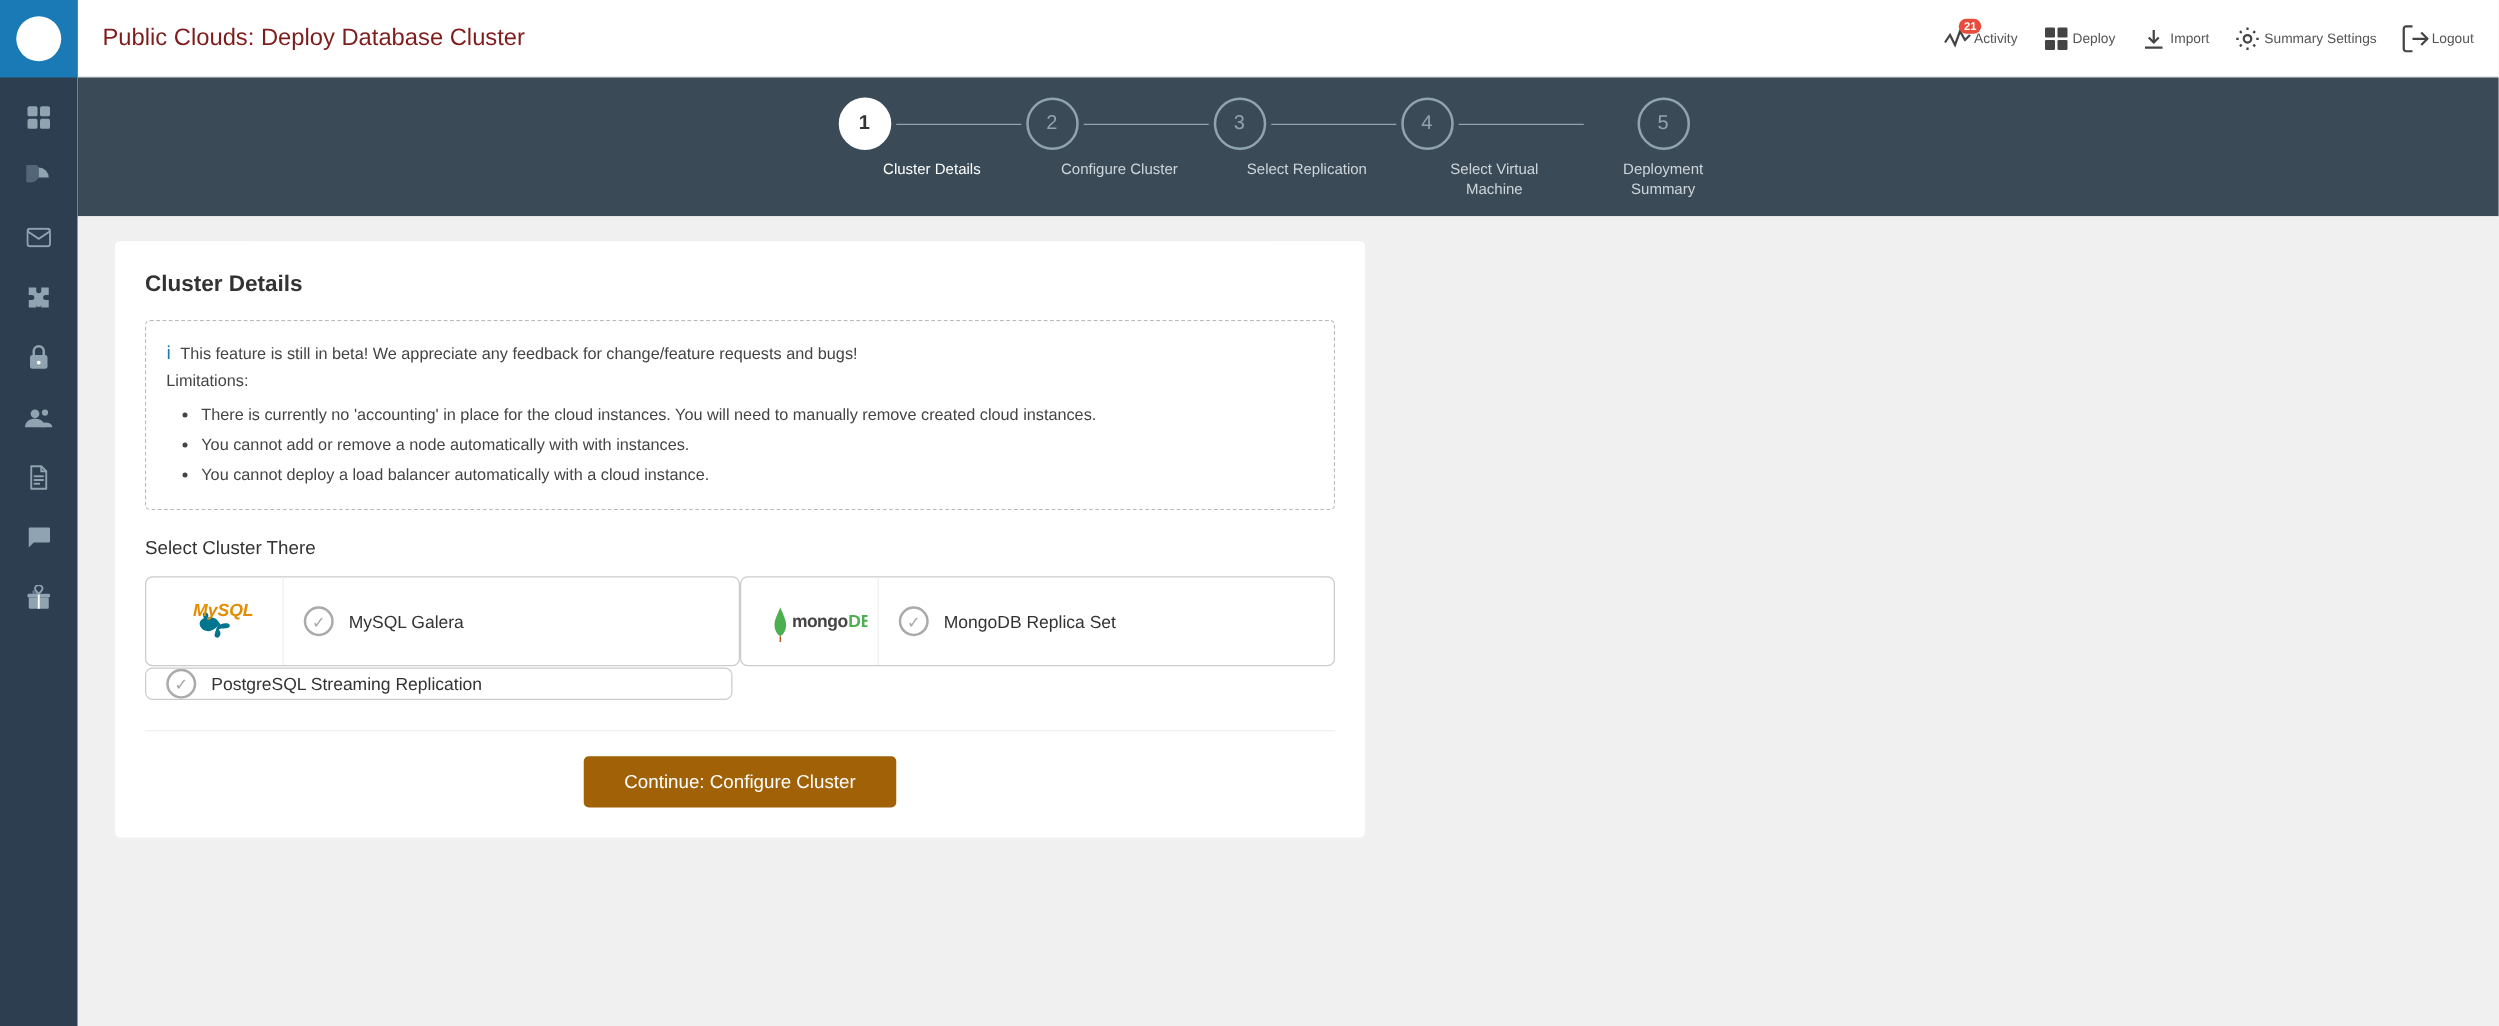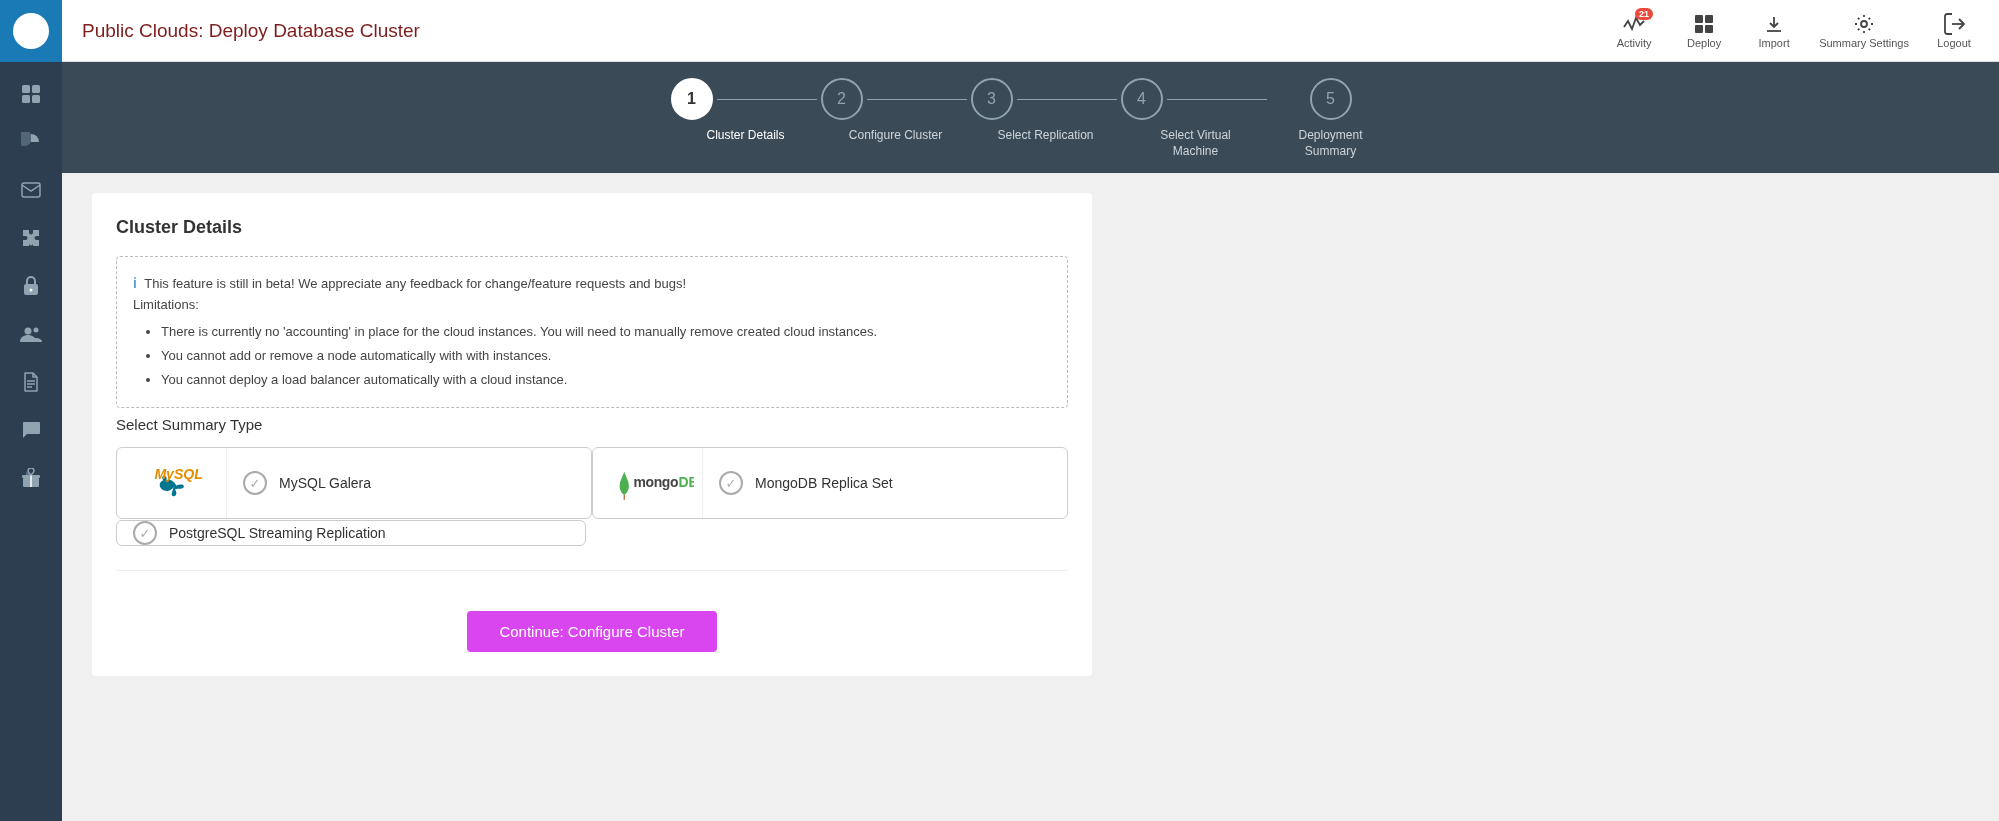--- a/index.html
+++ b/index.html
@@ -82,21 +82,20 @@
       color: #7f1d1d;
       font-weight: 400;
     }
     #topbar .top-actions {
       display: flex;
       align-items: center;
       gap: 20px;
     }
     .top-action-item {
       display: flex;
-      flex-direction: column;
       align-items: center;
       cursor: pointer;
       color: #555;
       font-size: 11px;
       gap: 2px;
       min-width: 50px;
       justify-content: flex-end;
     }
     .top-action-item .icon-area {
       position: relative;
@@ -201,21 +200,21 @@
       font-size: 18px;
       font-weight: 600;
       color: #333;
       margin-bottom: 18px;
     }
 
     .beta-notice {
       border: 1px dashed #bbb;
       border-radius: 4px;
       padding: 14px 16px;
-      margin-bottom: 8px;
+      margin-bottom: 22px;
       font-size: 13px;
       color: #444;
       line-height: 1.6;
     }
     .beta-notice .info-icon {
       color: #1a7ab5;
       font-size: 15px;
       margin-right: 4px;
     }
     .beta-notice ul {
@@ -289,30 +288,29 @@
 
     
     .continue-row {
       margin-top: 24px;
       padding-top: 20px;
       border-top: 1px solid #eee;
       display: flex;
       justify-content: center;
     }
     .continue-btn {
-      background: #d946ef;
+      background: #a16207;
       color: white;
       border: none;
       border-radius: 4px;
       padding: 12px 32px;
       font-size: 15px;
       font-weight: 500;
       cursor: pointer;
       transition: background 0.15s;
-      margin-top: 20px;
     }
   </style>
 </head>
 <body>
 
 <div id="sidebar">
   <div class="logo-area">
     <div class="logo-icon">
       <svg width="28" height="28" viewBox="0 0 28 28">
         <path d="M14 4 C8 4 4 9 4 14 C4 19 8 24 14 24 C20 24 24 19 24 14" stroke="white" stroke-width="2.5" fill="none" stroke-linecap="round"></path>
@@ -517,21 +515,21 @@
         <span>This feature is still in beta! We appreciate any feedback for change/feature requests and bugs!</span>
         <br>
         <span>Limitations:</span>
         <ul>
           <li>There is currently no 'accounting' in place for the cloud instances. You will need to manually remove created cloud instances.</li>
           <li>You cannot add or remove a node automatically with with instances.</li>
           <li>You cannot deploy a load balancer automatically with a cloud instance.</li>
         </ul>
       </div>
 
-      <div class="cluster-type-label">Select Summary Type</div>
+      <div class="cluster-type-label">Select Cluster There</div>
 
       <div class="cluster-options-grid">
 
         <div class="cluster-option">
           <div class="cluster-option-logo">
             <svg viewBox="0 0 100 50" width="90" height="44">
 
               <path d="M55 28 C52 22 48 20 40 22 C38 23 36 25 36 27 C36 31 40 34 44 34 C47 34 50 32 52 30" fill="#00758f" stroke="none"></path>
               <path d="M52 30 C54 28 58 26 62 27 C64 28 64 30 62 31 C60 32 56 31 54 32 C52 33 51 35 50 36" fill="#00758f" stroke="none"></path>
               <path d="M50 36 C49 38 50 40 52 40 C54 40 55 38 55 36 C55 34 53 32 52 30" fill="#00758f" stroke="none"></path>

